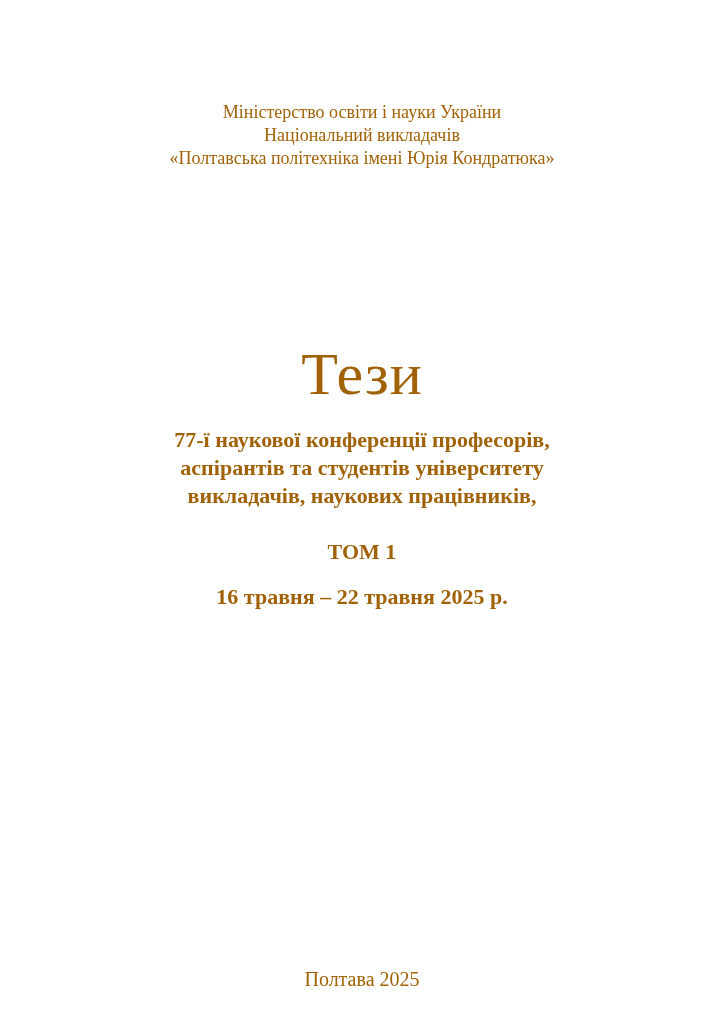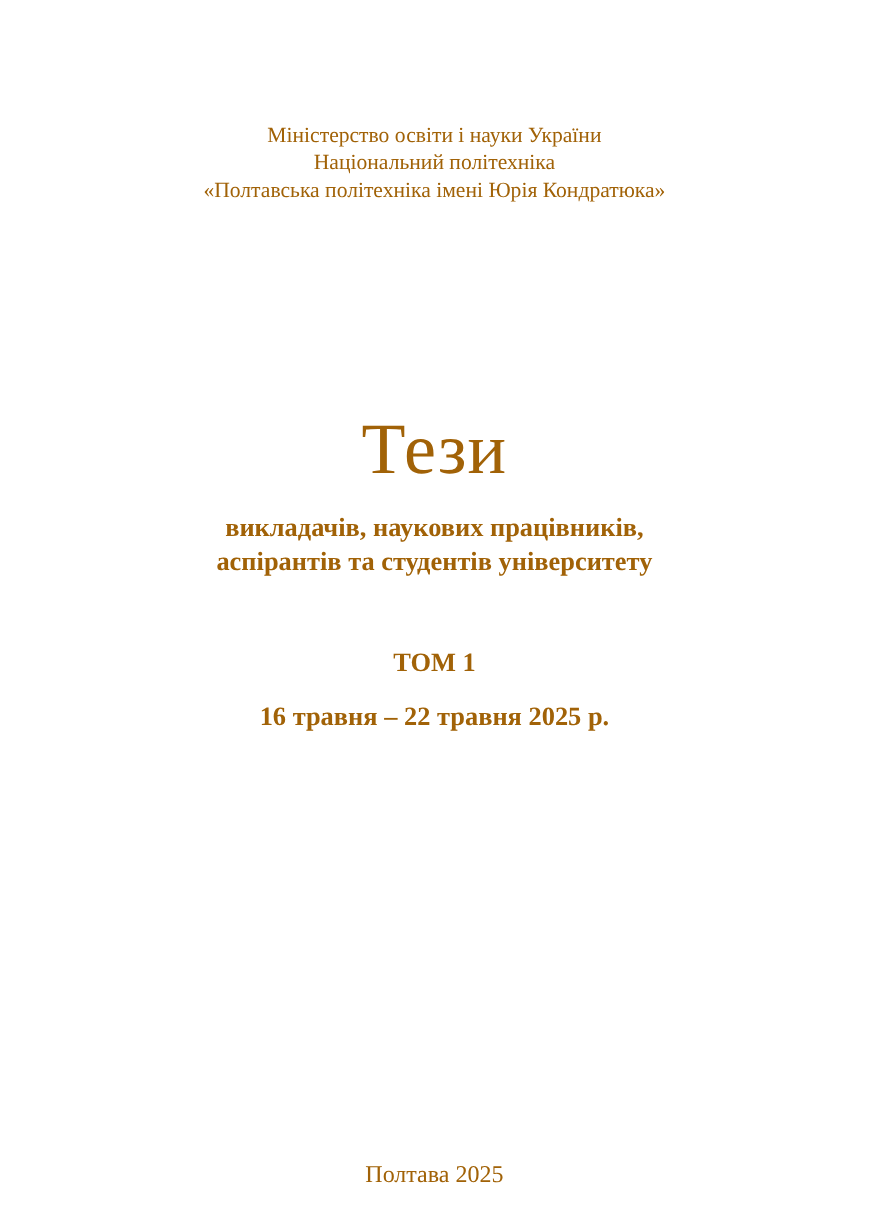--- a/index.html
+++ b/index.html
@@ -62,29 +62,30 @@
     text-align: center;
   }
 </style>
 </head>
 <body>
 
 <div class="page">
 
   <div class="centered org-block">
     <div>Міністерство освіти і науки України</div>
-    <div>Національний політехніка</div>
+    <div>Національний викладачів</div>
     <div>«Полтавська політехніка імені Юрія Кондратюка»</div>
   </div>
 
   <div class="centered main-title">Тези</div>
 
   <div class="centered subtitle-block">
+    <div>77-ї наукової конференції професорів,</div>
+    <div>аспірантів та студентів університету</div>
     <div>викладачів, наукових працівників,</div>
-    <div>аспірантів та студентів університету</div>
   </div>
 
   <div class="centered volume-line">ТОМ 1</div>
 
   <div class="centered dates-line">16 травня – 22 травня 2025 р.</div>
 
   <div class="centered footer-line">Полтава 2025</div>
 
 </div>
 

